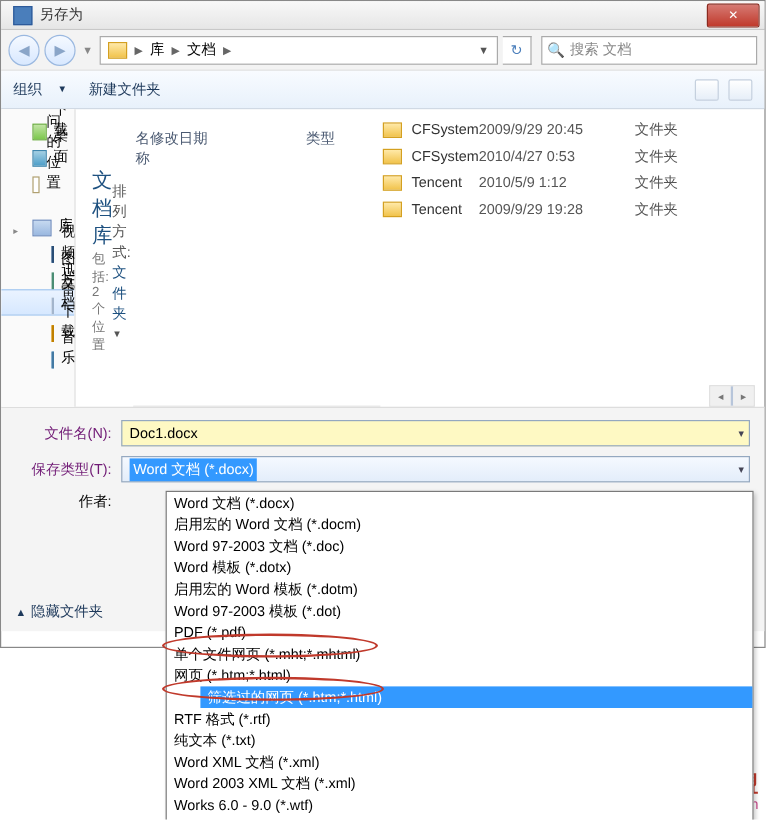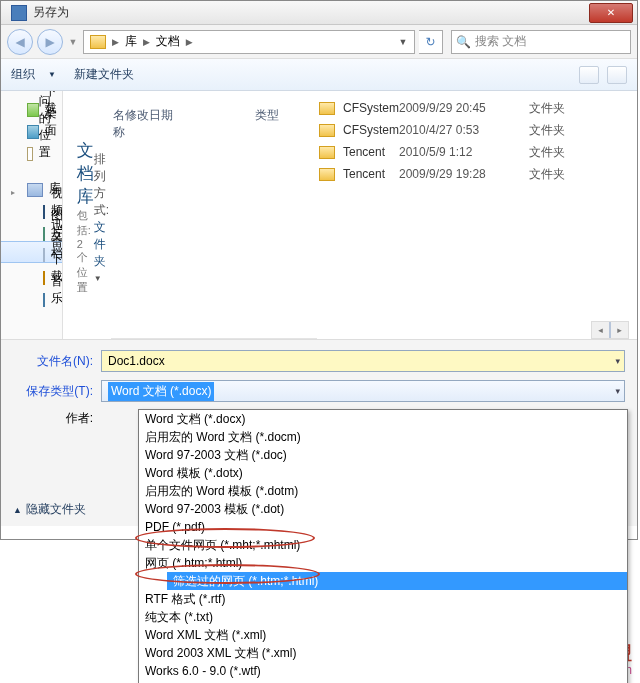--- a/index.html
+++ b/index.html
@@ -50,21 +50,21 @@
 .cols { display:flex; border-bottom:1px solid #e4e4e4; color:#4b5a72; padding:6px 2px 4px 2px; margin-top:4px;}
 .col-name{ flex:1;} .col-date{ width:130px;} .col-type{ width:60px;}
 .filerow { display:flex; align-items:center; height:22px; padding:0 2px;}
 .filerow .fi { width:16px; height:13px; background:linear-gradient(#ffe9a8,#f1c34c); border:1px solid #d4a020; margin-right:8px;}
 .filerow .n { flex:1; color:#333;} .filerow .d{ width:130px; color:#555;} .filerow .t{ width:60px; color:#555;}
 .hscroll { height:18px; background:#f0f0f0; border:1px solid #dcdcdc; margin-top:auto; display:flex; align-items:center;}
 .hscroll .cap{width:17px;height:16px; background:#f0f0f0; display:flex;align-items:center;justify-content:center;font-size:9px;color:#777;}
 .hscroll .thumb{ flex:1; height:16px; background:linear-gradient(#e9eff7,#cfdcec); border:1px solid #b7c5da;}
 .bottom { padding:10px 12px 4px 12px; background:#f4f4f4; border-top:1px solid #ddd;}
 .fieldrow { display:flex; align-items:center; margin-bottom:8px;}
-.fieldrow label{ width:88px; text-align:right; padding-right:8px; color:#1d4ed8;}
+.fieldrow label{ width:88px; text-align:right; padding-right:8px; color:#701a75;}
 .fieldrow .val{ flex:1; height:22px; border:1px solid #94a8c0; background:#fef9c3; padding:2px 6px; display:flex; align-items:center; position:relative;}
 .fieldrow .val.combo { background:linear-gradient(#f5f9ff,#e3edfa);}
 .fieldrow .val .arr { position:absolute; right:4px; font-size:9px; color:#445; }
 .combo.sel-highlight .txt { background:#3399ff; color:#fff; padding:1px 3px;}
 .authorsrow { display:flex; align-items:center; margin:4px 0 10px 0;}
 .authorsrow label{ width:88px; text-align:right; padding-right:8px;}
 .hide-folders{ display:flex; align-items:center; gap:4px; color:#1e395b; padding:4px 0;}
 .dropdown { position:absolute; left:138px; top:409px; width:490px; border:1px solid #7a7a7a; background:#fff; z-index:50; box-shadow:2px 2px 4px rgba(0,0,0,.25);}
 .dropdown .opt { padding:2px 6px; height:18px; display:flex; align-items:center; color:#000; white-space:nowrap;}
 .dropdown .opt.highlight { background:#3399ff; color:#fff;margin-left:28px;}

